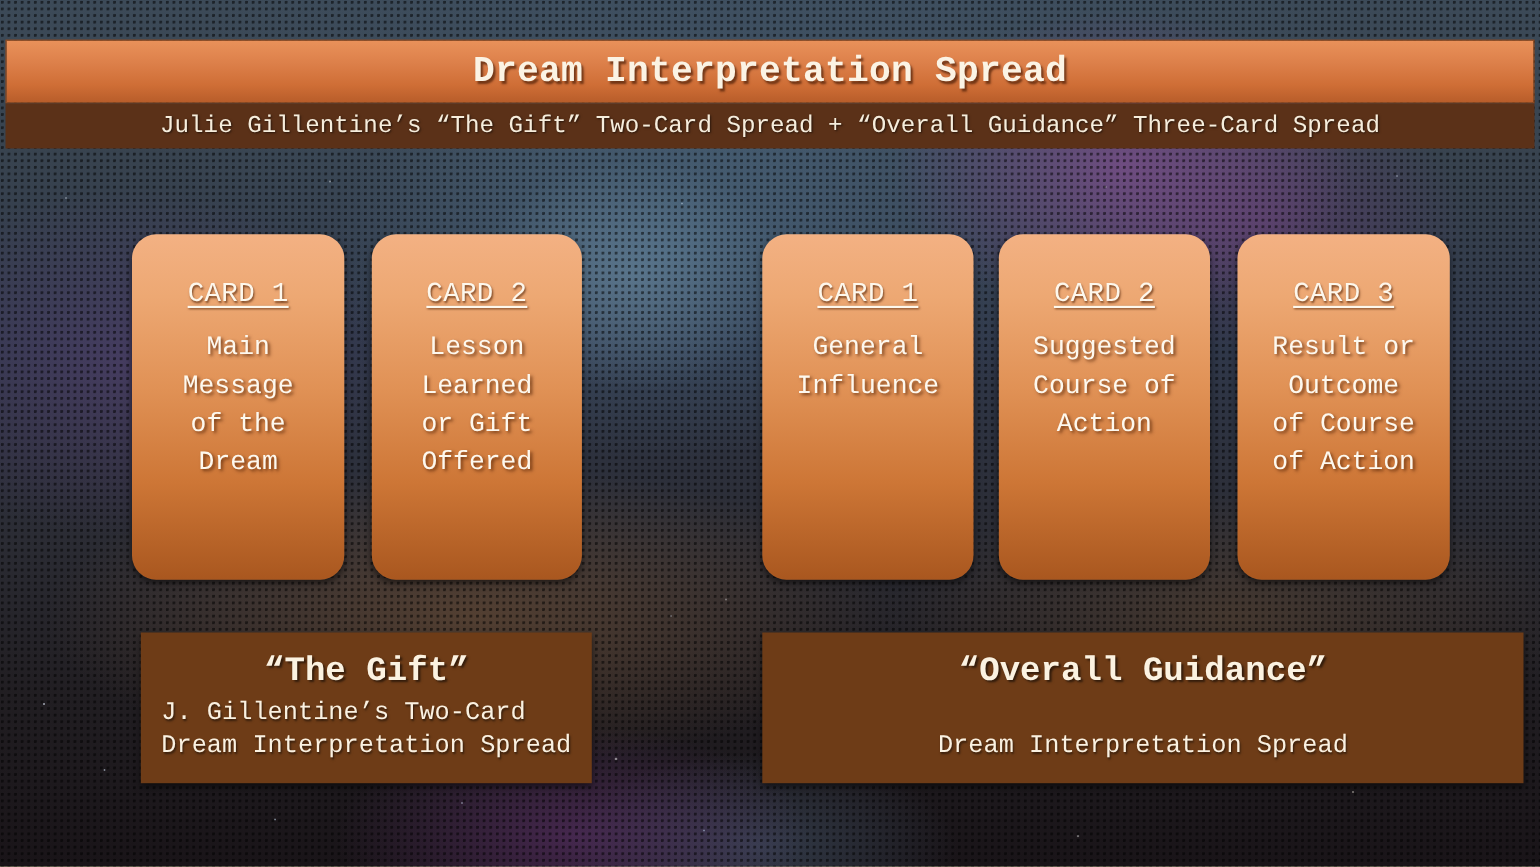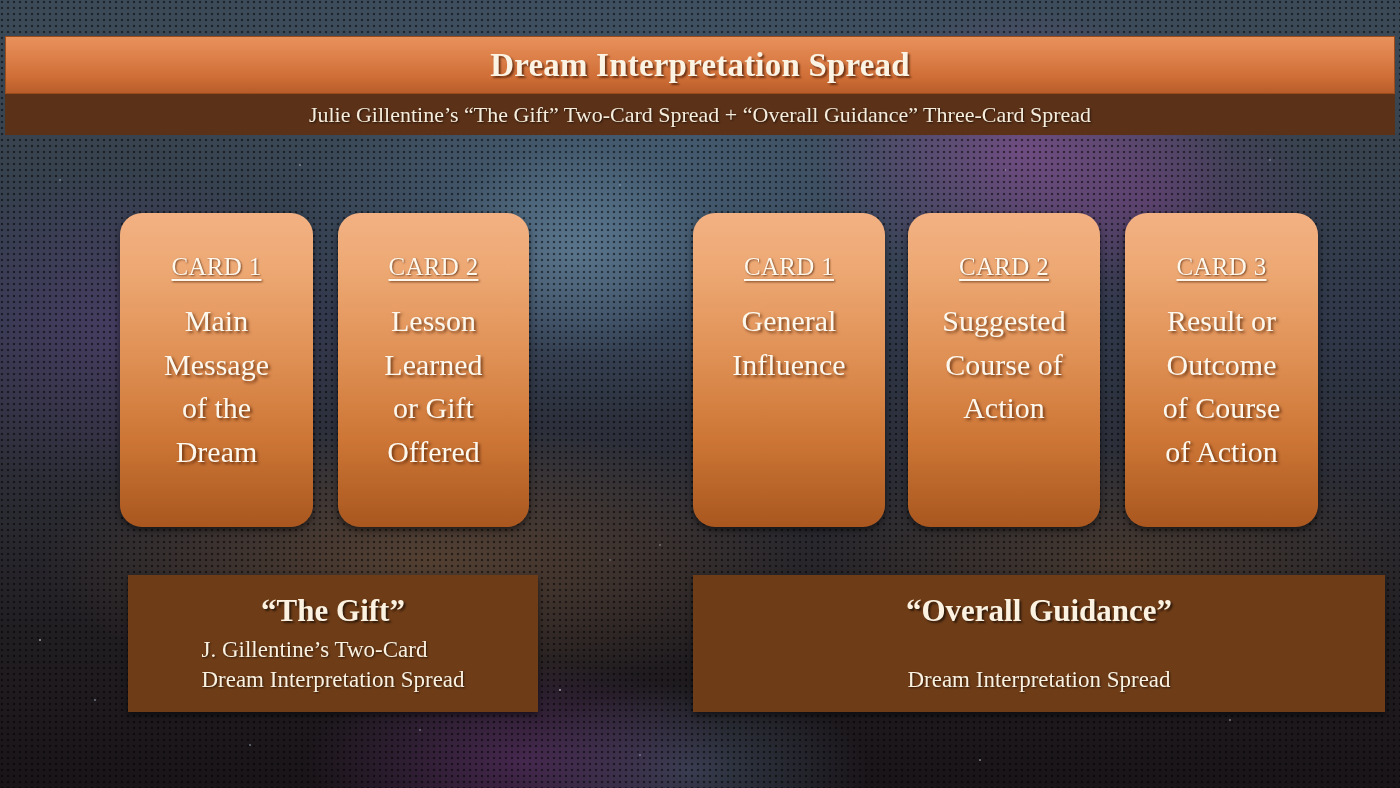--- a/index.html
+++ b/index.html
@@ -5,21 +5,21 @@
   html, body {
     margin: 0;
     padding: 0;
     background: #000;
   }
   #stage {
     position: relative;
     width: 1400px;
     height: 788px;
     overflow: hidden;
-    font-family: Liberation Serif, serif;
+    font-family: Liberation Mono, monospace;
     background-color: #fef9c3;
   }
 
   
   #bg-base {
     position: absolute;
     inset: 0;
     background:
       radial-gradient(ellipse 300px 200px at 1020px 150px, rgba(150,80,160,0.55), rgba(150,80,160,0) 70%),
       radial-gradient(ellipse 260px 170px at 1150px 200px, rgba(120,60,130,0.40), rgba(120,60,130,0) 70%),
@@ -125,21 +125,21 @@
   .card .card-label {
     font-size: 25px;
     color: #fdf7ec;
     text-decoration: underline;
     text-underline-offset: 4px;
     text-shadow: 1px 1px 2px rgba(70,25,0,.7);
     letter-spacing: .3px;
   }
   .card .card-body {
     margin-top: 18px;
-    font-size: 30px;
+    font-size: 24px;
     line-height: 1.45;
     color: #fdf8ee;
     text-align: center;
     text-shadow: 2px 2px 3px rgba(70,25,0,.7);
     padding: 0 10px;
   }
 
   #card-0 { left: 120px; width: 193px; }
   #card-1 { left: 338px; width: 191px; }
   #card-2 { left: 693px; width: 192px; }

